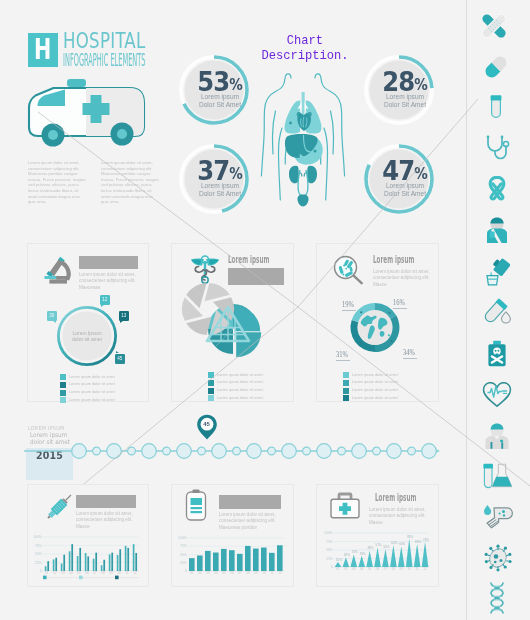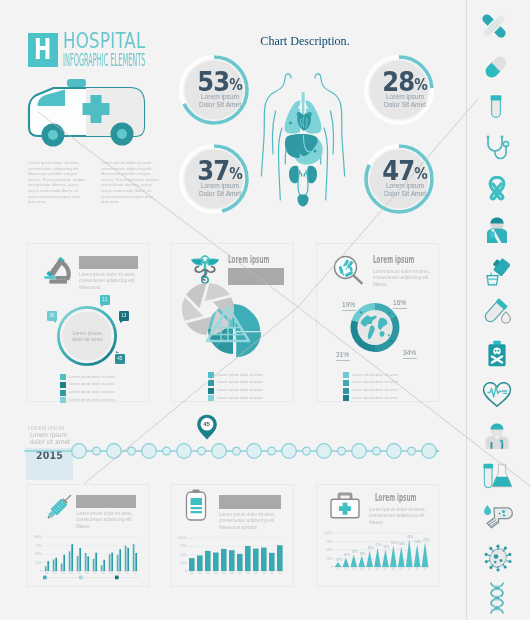--- a/index.html
+++ b/index.html
@@ -16,23 +16,23 @@
   #logo-mark span{display:inline-block;transform:scaleX(.82) scaleY(1.0);}
   #logo-title{position:absolute;left:35px;top:-3px;color:#69c6cd;font-size:21px;
     letter-spacing:.3px;white-space:nowrap;
     font-family:"DejaVu Sans Condensed","Liberation Sans",sans-serif;}
   #logo-title span{display:inline-block;transform:scaleX(.88);transform-origin:left;}
   #logo-sub{position:absolute;left:35px;top:18px;color:#69c6cd;font-size:17px;white-space:nowrap;
     font-family:"DejaVu Sans Condensed","Liberation Sans",sans-serif;text-align:right;}
   #logo-sub span{display:inline-block;transform:scaleX(.432);transform-origin:left;}
 
   
-  #chart-desc{left:247px;top:33px;width:116px;text-align:center;color:#0c4a6e;
+  #chart-desc{left:247px;top:33px;width:116px;text-align:center;color:#6d28d9;
     font-size:13px;line-height:15px;
-    font-family:Liberation Serif, serif;}
+    font-family:Liberation Mono, monospace;}
   #chart-desc div span{display:inline-block;transform:scaleX(.93);}
 
   
   .intro-col{top:160px;width:60px;color:#c2c2c2;font-size:4.2px;line-height:5.6px;
     font-family:"Liberation Sans",sans-serif;text-align:left;}
   #intro-1{left:28px;}
   #intro-2{left:101px;}
 
   
   .stat{width:82px;height:82px;}
@@ -62,21 +62,21 @@
     font-size:4.6px;line-height:9.5px;text-align:center;
     font-family:"Liberation Sans",sans-serif;}
   .bubble:after{content:"";position:absolute;width:0;height:0;border-style:solid;
      border-color:transparent;}
   .bb-bl:after{left:0.8px;bottom:-2.6px;border-width:2.8px 3px 0 0;border-top-color:currentColor;}
   .bb-br:after{right:0.8px;bottom:-2.6px;border-width:2.8px 0 0 3px;border-top-color:currentColor;}
   .bb-tl:after{left:0.8px;top:-2.6px;border-width:0 3px 2.8px 0;border-bottom-color:currentColor;}
   .bubble>span{color:#eaf7f8;}
 
   .pct-lab{color:#7e8e99;font-size:8px;line-height:8px;
-    font-family:Liberation Sans, sans-serif;white-space:nowrap;
+    font-family:Liberation Serif, serif;white-space:nowrap;
     border-bottom:.8px solid #b7c0c6;padding-bottom:.5px;width:14px;}
   .pct-lab span{display:inline-block;transform:scaleX(.82);transform-origin:left;}
 
   
   #sidebar{position:absolute;left:466px;top:0;width:64px;height:620px;}
   #sb-rule{position:absolute;left:0;top:0;width:1px;height:620px;background:#dcdcdc;}
   .sb-icon{position:absolute;left:16px;}
 
   
   .ax-lab{font-size:3.4px;fill:#b9c9cf;font-family:"Liberation Sans",sans-serif;}

